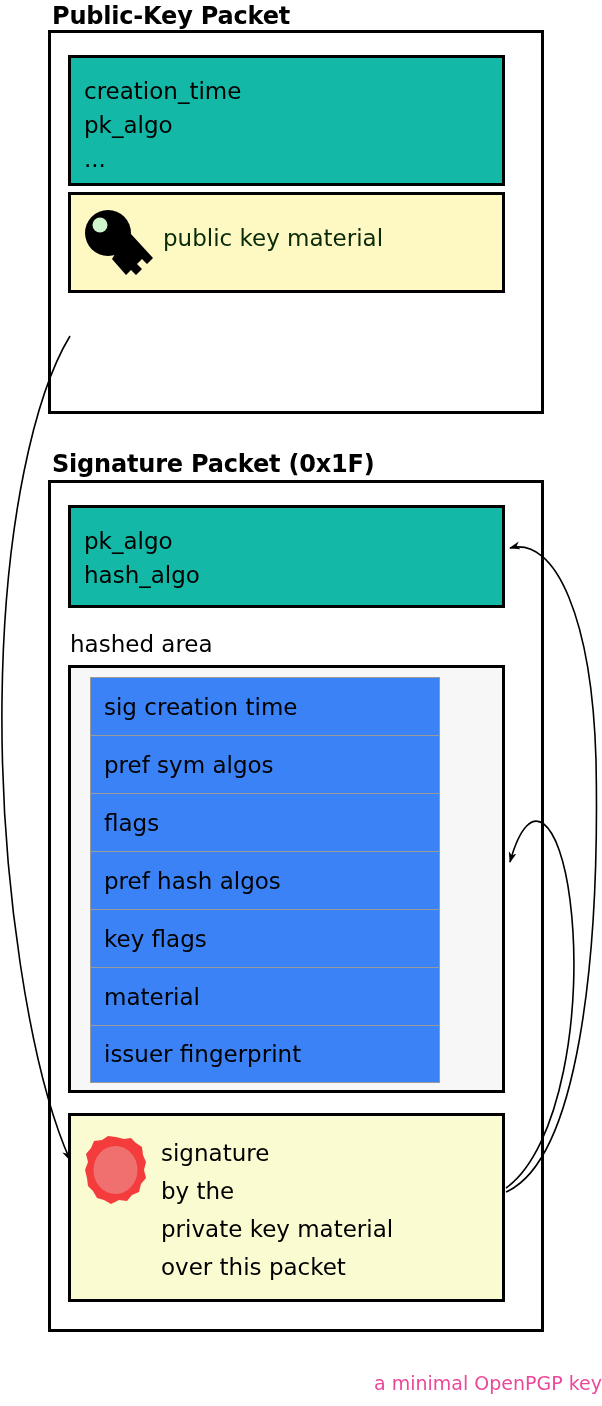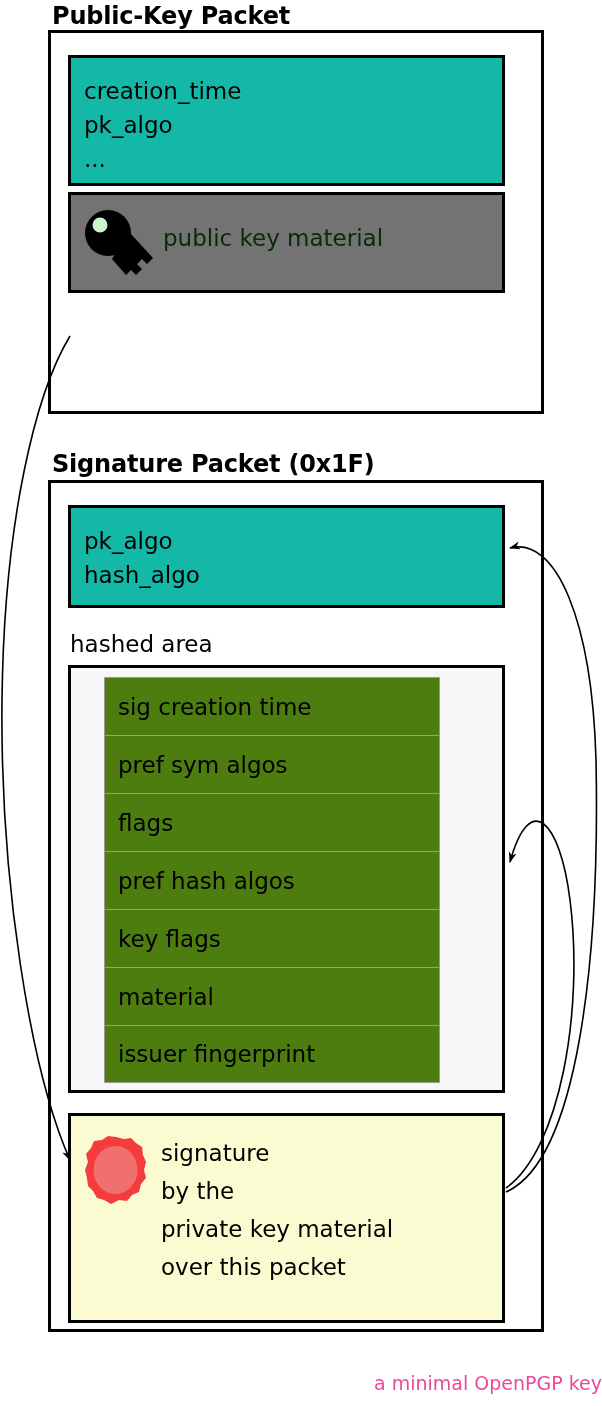--- a/index.html
+++ b/index.html
@@ -44,21 +44,21 @@
     border: 3px solid #000000;
     box-sizing: border-box;
   }
   .fieldbox .lines {
     position: absolute;
     font-size: 23px;
     line-height: 34px;
     white-space: pre;
   }
   .purple { background: #14b8a6; }
-  .green  { background: #737373; }
+  .green  { background: #fef9c3; }
   .yellow { background: #fbfbd2; }
 
   .green-label {
     color: #0a2a0a;
   }
 
   
   .area-label {
     font-size: 23px;
     line-height: 28px;
@@ -70,27 +70,26 @@
     box-sizing: border-box;
   }
   .sublist {
     position: absolute;
     box-sizing: border-box;
   }
   .subrow {
     box-sizing: border-box;
     border: 1px solid #9a9a9a;
     border-bottom: none;
-    background: #4d7c0f;
+    background: #3b82f6;
     height: 58px;
     display: flex;
     align-items: center;
     padding-left: 13px;
     font-size: 23px;
-    margin-left: 14px;
   }
   .subrow.last { border-bottom: 1px solid #9a9a9a; }
 
   
   .sig-text {
     position: absolute;
     font-size: 23px;
     line-height: 38px;
     white-space: pre;
   }
@@ -172,21 +171,21 @@
         <span>key flags</span>
       </div>
     <div class="subrow">
         <span>material</span>
       </div>
     <div class="subrow last">
         <span>issuer fingerprint</span>
       </div>
   </div>
 
-  <div class="abs fieldbox yellow" style="left:68px; top:1113px; width:437px; height:210px;">
+  <div class="abs fieldbox yellow" style="left:68px; top:1113px; width:437px; height:189px;">
 
     <span class="abs" style="left:12px; top:18px; width:66px; height:74px;">
       <svg width="66" height="74" viewBox="0 0 66 74">
         <path d="M33 3 L41 5 L48 4 L53 9 L59 13 L60 21 L63 28 L61 36 L63 44
                  L58 50 L56 58 L49 61 L44 67 L36 66 L28 70 L21 66 L14 64
                  L10 57 L5 52 L4 44 L2 36 L5 28 L3 20 L8 14 L11 7 L19 6
                  L25 2 Z" fill="#f43c3c"></path>
         <ellipse cx="32.5" cy="36" rx="22" ry="24" fill="#f07070"></ellipse>
       </svg>
     </span>

